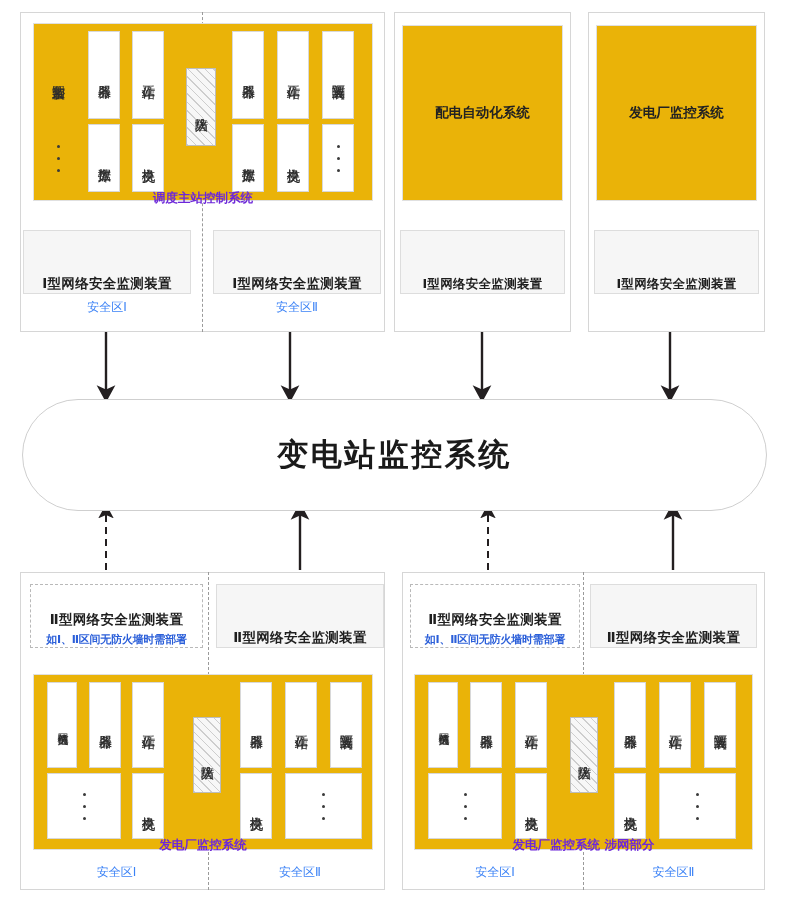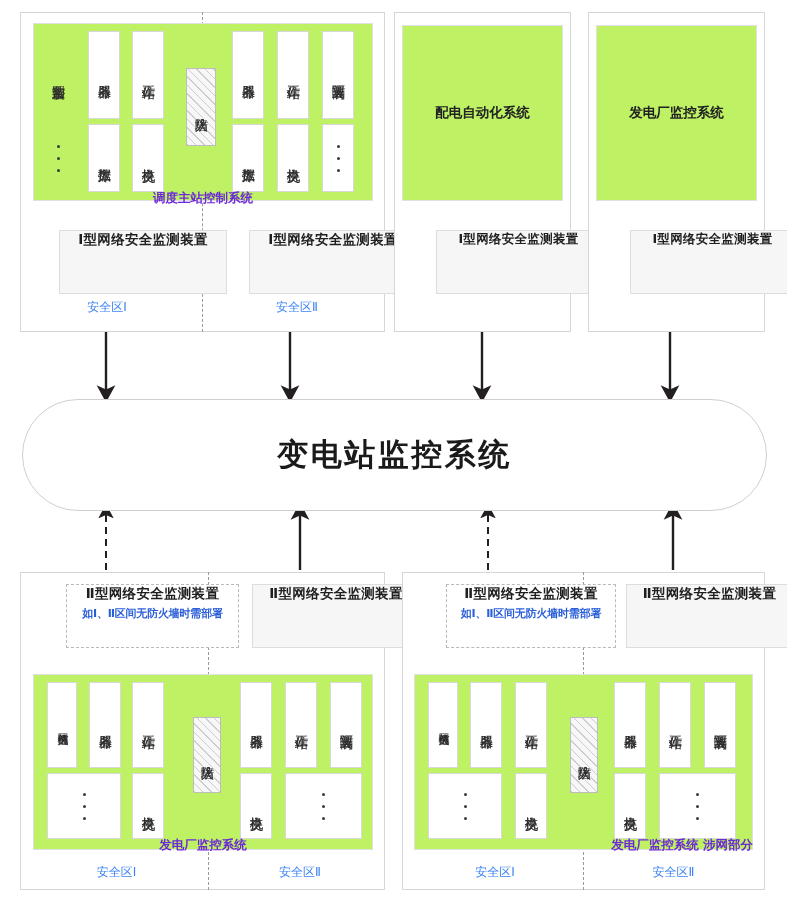--- a/index.html
+++ b/index.html
@@ -18,21 +18,21 @@
   }
 
   
   .abs{position:absolute;box-sizing:border-box;}
   .outerbox{
     border:1px solid #d6d6d6;
     background:#ffffff;
   }
   .innerbox{
     border:1px solid #e0e0e0;
-    background:#bef264;
+    background:#eab308;
   }
   .devbox{
     border:1px solid #d8d8d8;
     background:#ffffff;
     display:flex;
     align-items:center;
     justify-content:center;
   }
   .nobox{background:transparent;border:none;display:flex;align-items:center;justify-content:center;}
 
@@ -76,23 +76,22 @@
     text-shadow:0 0 2px #fff,0 0 2px #fff,0 0 2px #fff;
   }
 
   
   .monbox{
     border:1px solid #dddddd;
     background:#f6f6f6;
     display:flex;
     flex-direction:column;
     align-items:center;
-    justify-content:flex-start;
+    justify-content:flex-end;
     text-align:center;
-    margin-left:36px;
   }
   .monbox .mtitle{
     font-size:13.5px;
     font-weight:700;
     letter-spacing:.3px;
     color:#1f1f1f;
     white-space:nowrap;
   }
   .monbox.dashed{
     border:1px dashed #b9b9b9;
@@ -383,18 +382,18 @@
 
   <div class="abs devbox" style="left:614px;top:773px;width:32px;height:66px;">
     <span class="vtext">交换机</span>
   </div>
   <div class="abs devbox vdots" style="left:659px;top:773px;width:77px;height:66px;">
     <i></i>
       <i></i>
       <i></i>
   </div>
 
-  <div class="caption" style="left:414px;top:837px;width:339px;text-align:right;">发电厂监控系统  涉网部分</div>
+  <div class="caption" style="left:414px;top:837px;width:339px;">发电厂监控系统  涉网部分</div>
 
   <div class="zonelabel" style="left:410px;top:864px;width:170px;">安全区Ⅰ</div>
   <div class="zonelabel" style="left:590px;top:864px;width:167px;">安全区Ⅱ</div>
 
 </div>
 
 </body></html>

